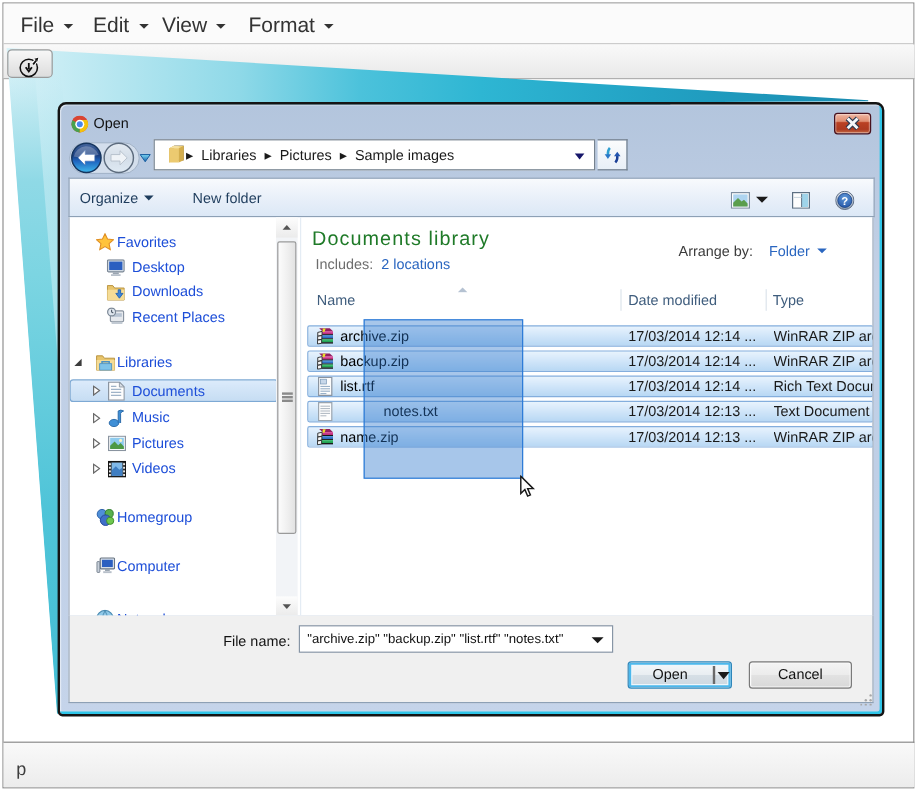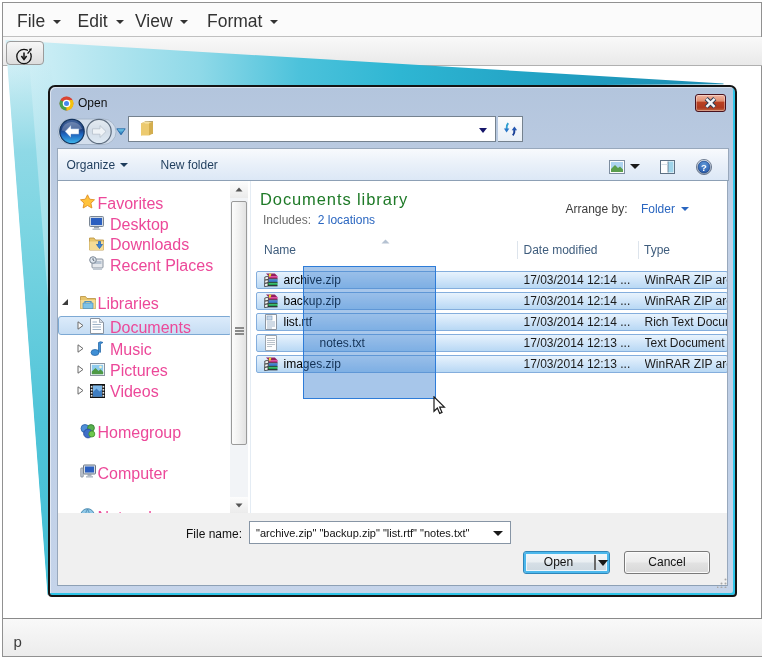--- a/index.html
+++ b/index.html
@@ -1,19 +1,19 @@
 <!DOCTYPE html>
 <html><head>
 <meta charset="utf-8">
 <style>
 * { margin:0; padding:0; box-sizing:border-box; }
 html,body { width:765px; height:660px; background:#fff; font-family:"Liberation Sans", sans-serif; position:relative; overflow:hidden; }
 .abs { position:absolute; }
 .caret { display:inline-block; width:0; height:0; border-left:4px solid transparent; border-right:4px solid transparent; border-top:4px solid #333; vertical-align:middle; }
-.stxt { font-size:16px; color:#ec4899; white-space:nowrap; }
+.stxt { font-size:12px; color:#1d4ed8; white-space:nowrap; }
 .frow { position:absolute; left:197.5px; width:472px; height:18.5px; border:1px solid #84aedd; border-radius:2px; background:linear-gradient(#e8f3fd,#d0e5f9 50%,#b8d8f4); }
 .ficon { left:204.5px; }
 .fname { font-size:12px; color:#000; left:225.5px; }
 .fdate { font-size:12px; color:#1a1a1a; left:465.5px; }
 .ftype { font-size:12px; color:#1a1a1a; left:586.5px; width:84px; overflow:hidden; white-space:nowrap; }
 </style>
 </head>
 <body>
 
 <div class="abs" style="left:1.5px; top:2px; width:760.5px; height:654.5px; border:1px solid #919191;"></div>
@@ -122,20 +122,21 @@
     <svg width="14" height="17" viewBox="0 0 14 17" style="position:absolute;left:10.5px;top:3px;">
       <path d="M1 3.5 L5 1.5 L5 13.5 L1 15.5 Z" fill="#c8a23c"></path>
       <path d="M5 1.5 L13 1.5 L13 13.5 L5 13.5 Z" fill="linear"></path>
       <rect x="5" y="1.5" width="8" height="12" fill="#e8c86a"></rect>
       <path d="M5.5 2 L12.5 2 L12.5 13 L5.5 13 Z" fill="#f2da8e"></path>
       <path d="M1 3.5 L9 3.5 L13 1.5 L13 13.5 L9 15.5 L1 15.5 Z" fill="none"></path>
       <path d="M1 15.5 L9 15.5 L9 3.5 L1 3.5 Z" fill="#ecca70"></path>
       <path d="M9 15.5 L13 13.5 L13 1.5 L9 3.5 Z" fill="#d4ae4e"></path>
       <path d="M1 3.5 L5 1.5 L9 1.8 L9 3.5 Z" fill="#f5e0a0"></path>
     </svg>
+    <div class="abs" style="left:26px; top:5.5px; font-size:12px; color:#1a1a1a;">▸&nbsp; Libraries&nbsp; ▸&nbsp; Pictures&nbsp; ▸&nbsp; Sample images</div>
     <div class="caret abs" style="right:8px; top:11px; border-top-width:5px; border-left-width:4.5px; border-right-width:4.5px; border-top-color:#16166a;"></div>
   </div>
 
   <div class="abs" style="left:448px; top:28.5px; width:25px; height:26px; background:linear-gradient(#fbfcfd,#e8eff7); border:1px solid #75828f; border-left:none;">
     <svg width="17" height="17" viewBox="0 0 17 17" style="position:absolute;left:3.5px;top:4.5px;">
       <path d="M6.2 2.2 Q4.2 4.4 4.6 8.2" fill="none" stroke="#2e9fd0" stroke-width="2"></path>
       <path d="M1.9 7.6 L7.3 7.6 L4.6 11.4 Z" fill="#2a77c8"></path>
       <path d="M10.8 14.4 Q12.8 12.2 12.4 8.6" fill="none" stroke="#1a3f96" stroke-width="2"></path>
       <path d="M9.7 9.2 L15.1 9.2 L12.4 5.4 Z" fill="#2255b0"></path>
     </svg>
@@ -347,21 +348,21 @@
         <use href="#txt"></use>
       </svg>
     <svg class="abs ficon" style="top:175px;" width="16" height="16" viewBox="0 0 16 16">
         <use href="#rar"></use>
       </svg>
 
     <div class="abs fname" style="top:92.5px;">archive.zip</div>
     <div class="abs fname" style="top:113.5px;">backup.zip</div>
     <div class="abs fname" style="top:134.5px;">list.rtf</div>
     <div class="abs fname" style="top:155.5px;padding-left:36px;">notes.txt</div>
-    <div class="abs fname" style="top:176.5px;">images.zip</div>
+    <div class="abs fname" style="top:176.5px;">name.zip</div>
 
     <div class="abs fdate" style="top:92.5px;">17/03/2014 12:14 ...</div>
     <div class="abs fdate" style="top:113.5px;">17/03/2014 12:14 ...</div>
     <div class="abs fdate" style="top:134.5px;">17/03/2014 12:14 ...</div>
     <div class="abs fdate" style="top:155.5px;">17/03/2014 12:13 ...</div>
     <div class="abs fdate" style="top:176.5px;">17/03/2014 12:13 ...</div>
 
     <div class="abs ftype" style="top:92.5px;">WinRAR ZIP archi</div>
     <div class="abs ftype" style="top:113.5px;">WinRAR ZIP archi</div>
     <div class="abs ftype" style="top:134.5px;">Rich Text Docum</div>

